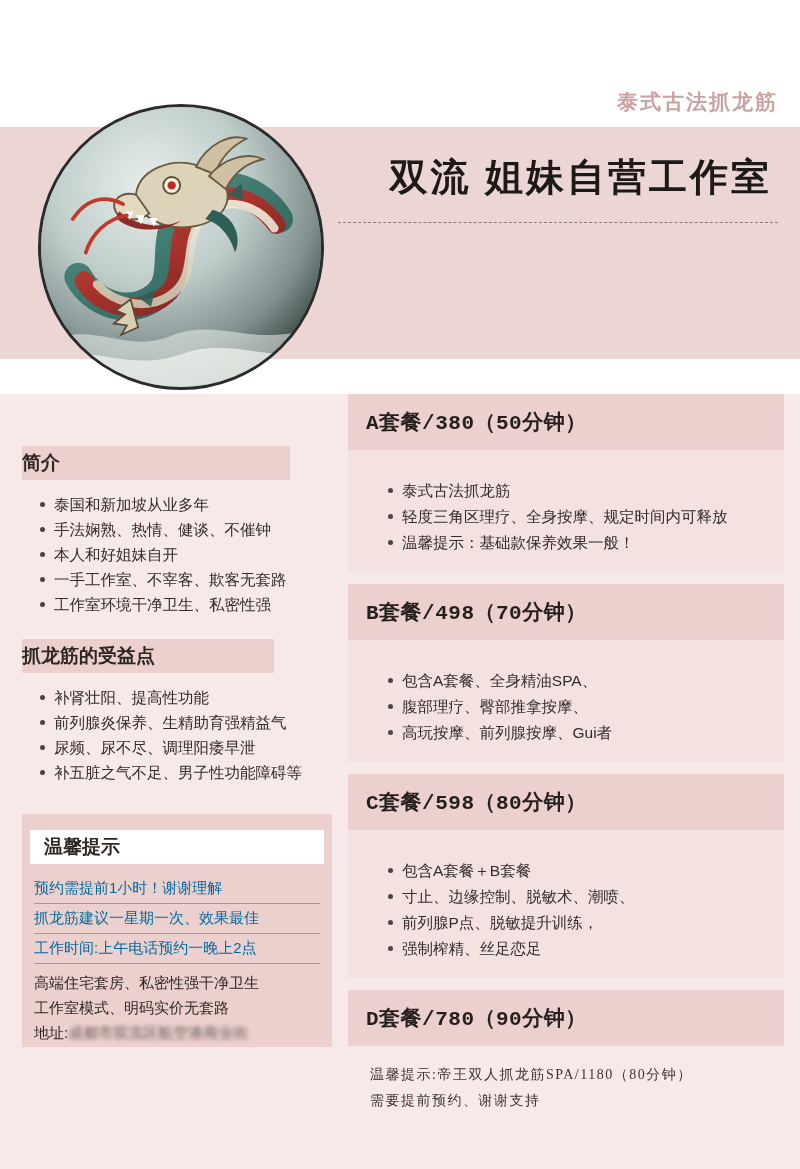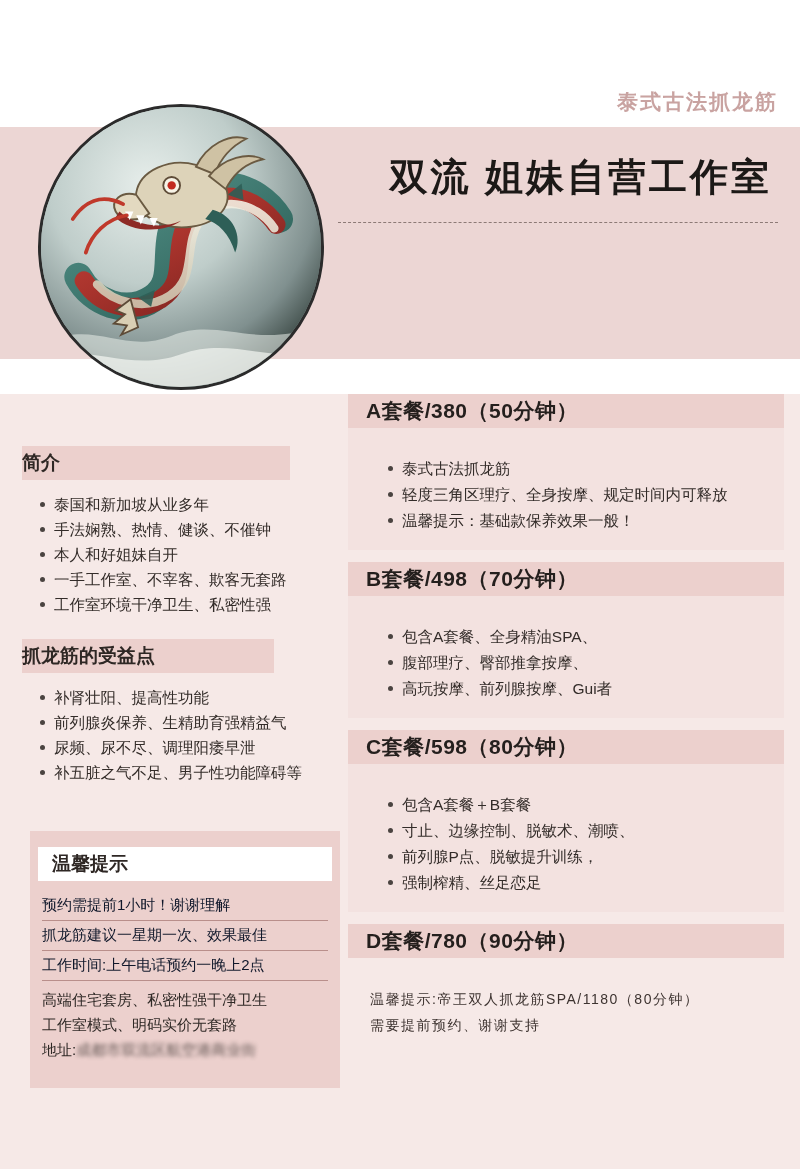--- a/index.html
+++ b/index.html
@@ -111,42 +111,41 @@
     position: absolute;
     left: 0; top: 10px;
     width: 5px; height: 5px;
     border-radius: 50%;
     background: #4a4340;
   }
 
   
   .tips-card {
     position: absolute;
-    left: 8px; top: 420px;
+    left: 0; top: 420px;
     width: 310px;
     background: #ecd0cd;
-    padding: 16px 0 26px 0;
-    margin-top: 17px;
+    padding: 16px 0 2px 0;
   }
   .tips-head {
     margin: 0 8px;
     background: #ffffff;
     height: 34px;
     display: flex;
     align-items: center;
     padding-left: 14px;
     font-size: 19px;
     font-weight: bold;
     color: #2e2724;
   }
   .tips-lines { margin: 10px 12px 0 12px; }
   .tips-line {
     font-size: 15px;
     line-height: 27px;
-    color: #0f172a;
+    color: #0369a1;
     border-bottom: 1px solid #b98f8b;
     padding-bottom: 2px;
     white-space: nowrap;
   }
   .tips-block {
     font-size: 15px;
     line-height: 25px;
     color: #2f2926;
     margin-top: 6px;
   }
@@ -160,44 +159,46 @@
     opacity: .75;
   }
 
   
   .pkg {
     position: relative;
     margin-bottom: 12px;
   }
   .pkg-title {
     background: #ecd0cd;
-    height: 34px;
+    height: 56px;
     display: flex;
     align-items: center;
     padding-left: 18px;
     font-size: 21px;
     font-weight: bold;
     color: #241f1d;
     letter-spacing: .5px;
+    font-family: Liberation Mono, monospace;
   }
   .pkg-body {
     background: #f3e2e0;
     padding: 16px 10px 16px 22px;
   }
   .pkg-body ul.dots li { font-size: 15.5px; line-height: 26px; }
   .pkg-plain {
     font-size: 16px;
     line-height: 28px;
     color: #332c29;
     padding-left: 6px;
   }
 
   .footnote {
-    margin-top: 28px;
+    margin-top: 16px;
     padding-left: 22px;
+    font-family: Liberation Serif, serif;
   }
   .footnote div {
     font-size: 14px;
     letter-spacing: 1.5px;
     line-height: 26px;
     color: #3d3330;
   }
 </style>
 </head>
 <body>

